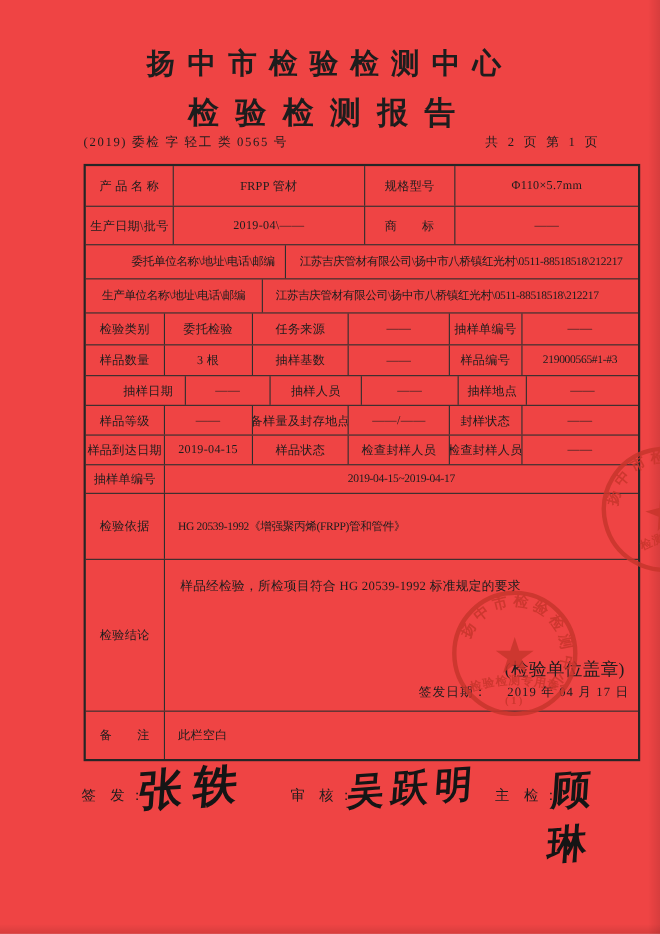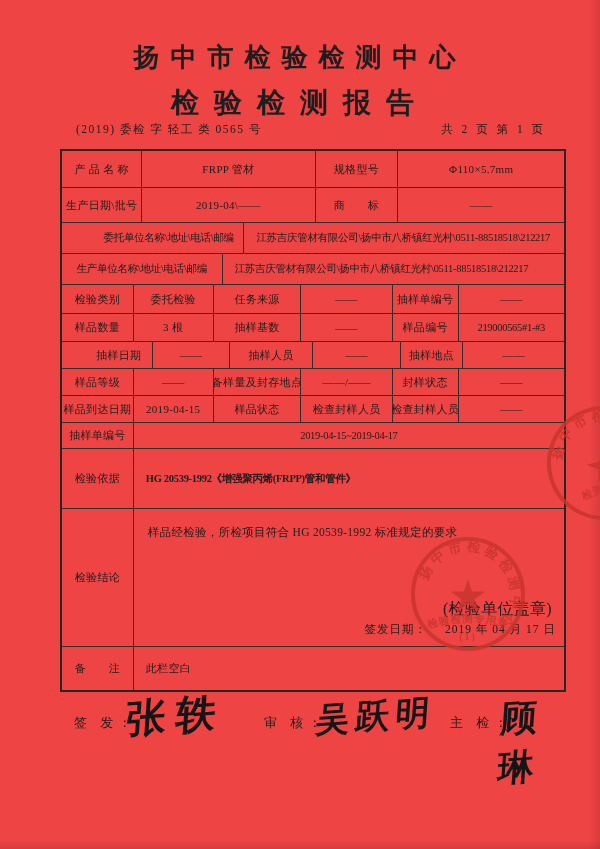--- a/index.html
+++ b/index.html
@@ -10,21 +10,21 @@
   .edge-bottom{position:absolute;left:0;bottom:0;width:100%;height:9px;z-index:1;
         background:linear-gradient(to bottom,rgba(0,0,0,0),rgba(0,0,0,0.10));}
 
   .org-name{position:absolute;top:40px;left:0;width:100%;text-align:center;
         font-size:26px;font-weight:bold;letter-spacing:11px;}
   .report-title{position:absolute;top:84px;left:0;width:100%;text-align:center;
         font-size:28px;font-weight:bold;letter-spacing:15px;}
   .doc-number{position:absolute;left:76px;top:122px;font-size:11.5px;letter-spacing:1.5px;}
   .page-info{position:absolute;right:54px;top:122px;font-size:11.5px;letter-spacing:3px;}
 
-  .report-table{position:absolute;left:60px;top:149px;width:502px;border:2px solid #262626;z-index:2;}
+  .report-table{position:absolute;left:76px;top:149px;width:502px;border:2px solid #262626;z-index:2;}
   .t-row{display:flex;border-bottom:1px solid #2e2e2e;box-sizing:border-box;}
   .t-row:last-child{border-bottom:none;}
   .t-cell{border-right:1px solid #2e2e2e;box-sizing:border-box;display:flex;align-items:center;
         justify-content:center;font-size:11px;white-space:nowrap;overflow:hidden;letter-spacing:0.3px;}
   .t-cell:last-child{border-right:none;}
   .t-cell.left{justify-content:flex-start;padding-left:12px;padding-right:6px;}
   .t-cell.dense{font-size:10.5px;letter-spacing:-0.3px;}
   .t-cell.conclusion{display:block;position:relative;}
   .concl-text{padding:16px 10px 0 14px;font-size:11.5px;}
   .stamp-note{position:absolute;right:12px;top:90px;font-size:16px;margin-left:23px;}
@@ -111,21 +111,21 @@
         <div class="t-cell" style="width: 18.2%;">检查封样人员</div>
         <div class="t-cell" style="width: 13.1%;">检查封样人员</div>
         <div class="t-cell" style="width: 21%;">——</div>
       </div>
       <div class="t-row" style="height: 26px;">
         <div class="t-cell" style="width: 14.3%;">抽样单编号</div>
         <div class="t-cell dense" style="width: 85.7%;">2019-04-15~2019-04-17</div>
       </div>
       <div class="t-row" style="height: 60px;">
         <div class="t-cell" style="width: 14.3%;">检验依据</div>
-        <div class="t-cell left dense" style="width: 85.7%; font-weight: bold;">HG 20539-1992《增强聚丙烯(FRPP)管和管件》</div>
+        <div class="t-cell left dense" style="width: 85.7%;">HG 20539-1992《增强聚丙烯(FRPP)管和管件》</div>
       </div>
       <div class="t-row" style="height: 138px;">
         <div class="t-cell" style="width: 14.3%;">检验结论</div>
         <div class="t-cell conclusion" style="width: 85.7%;">
           <div class="concl-text">样品经检验，所检项目符合 HG 20539-1992 标准规定的要求</div>
           <div class="stamp-note">(检验单位盖章)</div>
           <div class="issue-row">
             <span>签发日期：</span>
             <span>2019 年 04 月 17 日</span>
           </div>

